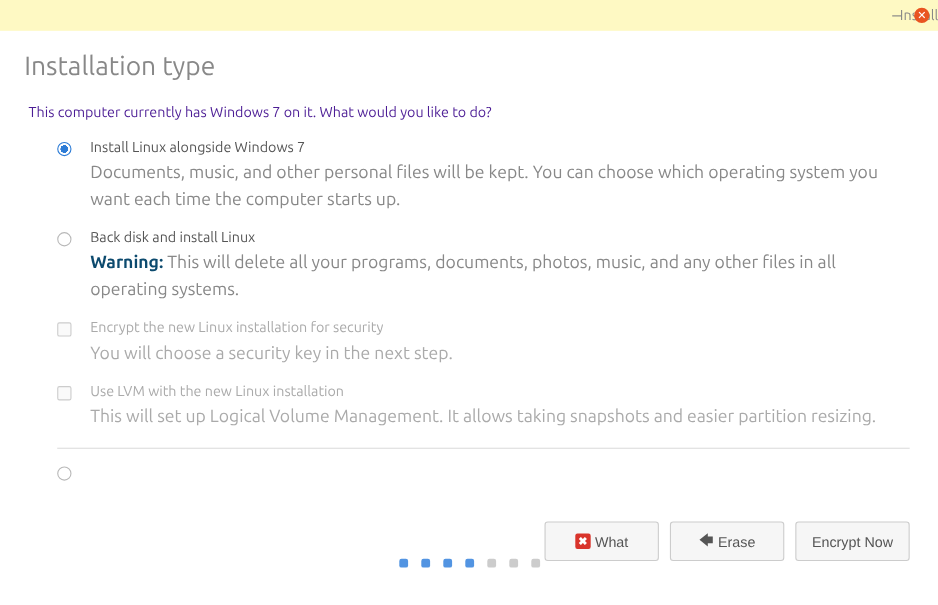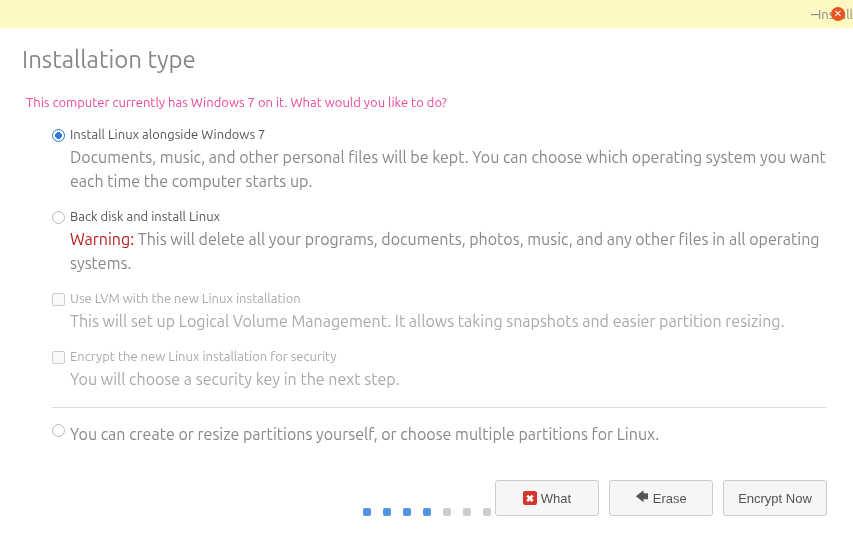--- a/index.html
+++ b/index.html
@@ -57,30 +57,30 @@
 }
 .header h1 {
   font-size: 24px;
   font-weight: 400;
   color: #888;
 }
 .content {
   padding: 0 26px;
 }
 .intro {
-  color: #ec4899;
+  color: #4c1d95;
   font-size: 13px;
   margin-bottom: 18px;
 }
 .options {
   padding-left: 26px;
 }
 .opt {
   display: flex;
-  gap: 4px;
+  gap: 16px;
   margin-bottom: 16px;
   align-items: flex-start;
 }
 .opt-control {
   flex: 0 0 14px;
   margin-top: 2px;
 }
 .radio {
   width: 13px;
   height: 13px;
@@ -111,21 +111,21 @@
   font-size: 13px;
   margin-bottom: 4px;
 }
 .opt-desc {
   color: #888;
   font-size: 16px;
   line-height: 1.5;
 }
 .opt.disabled .opt-title { color: #aaa; }
 .opt.disabled .opt-desc { color: #aaa; }
-.warn { color: #b91c1c; }
+.warn { color: #0c4a6e; font-weight: bold; }
 .divider {
   border: none;
   border-top: 1px solid #ddd;
   margin: 8px 0 14px 0;
 }
 .buttons {
   display: flex;
   justify-content: flex-end;
   gap: 10px;
   padding: 18px 26px 0 26px;
@@ -209,39 +209,38 @@
       <div class="opt-control"><span class="radio"></span></div>
       <div class="opt-body">
         <div class="opt-title">Back disk and install Linux</div>
         <div class="opt-desc"><span class="warn">Warning:</span><span> This will delete all your programs, documents, photos, music, and any other files in all operating systems.</span></div>
       </div>
     </div>
 
     <div class="opt disabled">
       <div class="opt-control"><span class="check"></span></div>
       <div class="opt-body">
+        <div class="opt-title">Encrypt the new Linux installation for security</div>
+        <div class="opt-desc">You will choose a security key in the next step.</div>
+      </div>
+    </div>
+
+    <div class="opt disabled">
+      <div class="opt-control"><span class="check"></span></div>
+      <div class="opt-body">
         <div class="opt-title">Use LVM with the new Linux installation</div>
         <div class="opt-desc">This will set up Logical Volume Management. It allows taking snapshots and easier partition resizing.</div>
       </div>
     </div>
 
-    <div class="opt disabled">
-      <div class="opt-control"><span class="check"></span></div>
-      <div class="opt-body">
-        <div class="opt-title">Encrypt the new Linux installation for security</div>
-        <div class="opt-desc">You will choose a security key in the next step.</div>
-      </div>
-    </div>
-
     <hr class="divider">
 
     <div class="opt">
       <div class="opt-control"><span class="radio"></span></div>
       <div class="opt-body">
-        <div class="opt-desc">You can create or resize partitions yourself, or choose multiple partitions for Linux.</div>
       </div>
     </div>
 
   </div>
 </div>
 
 <div class="buttons">
   <button class="btn">
     <span class="quit-icon">✖</span>
     <span>What</span>

